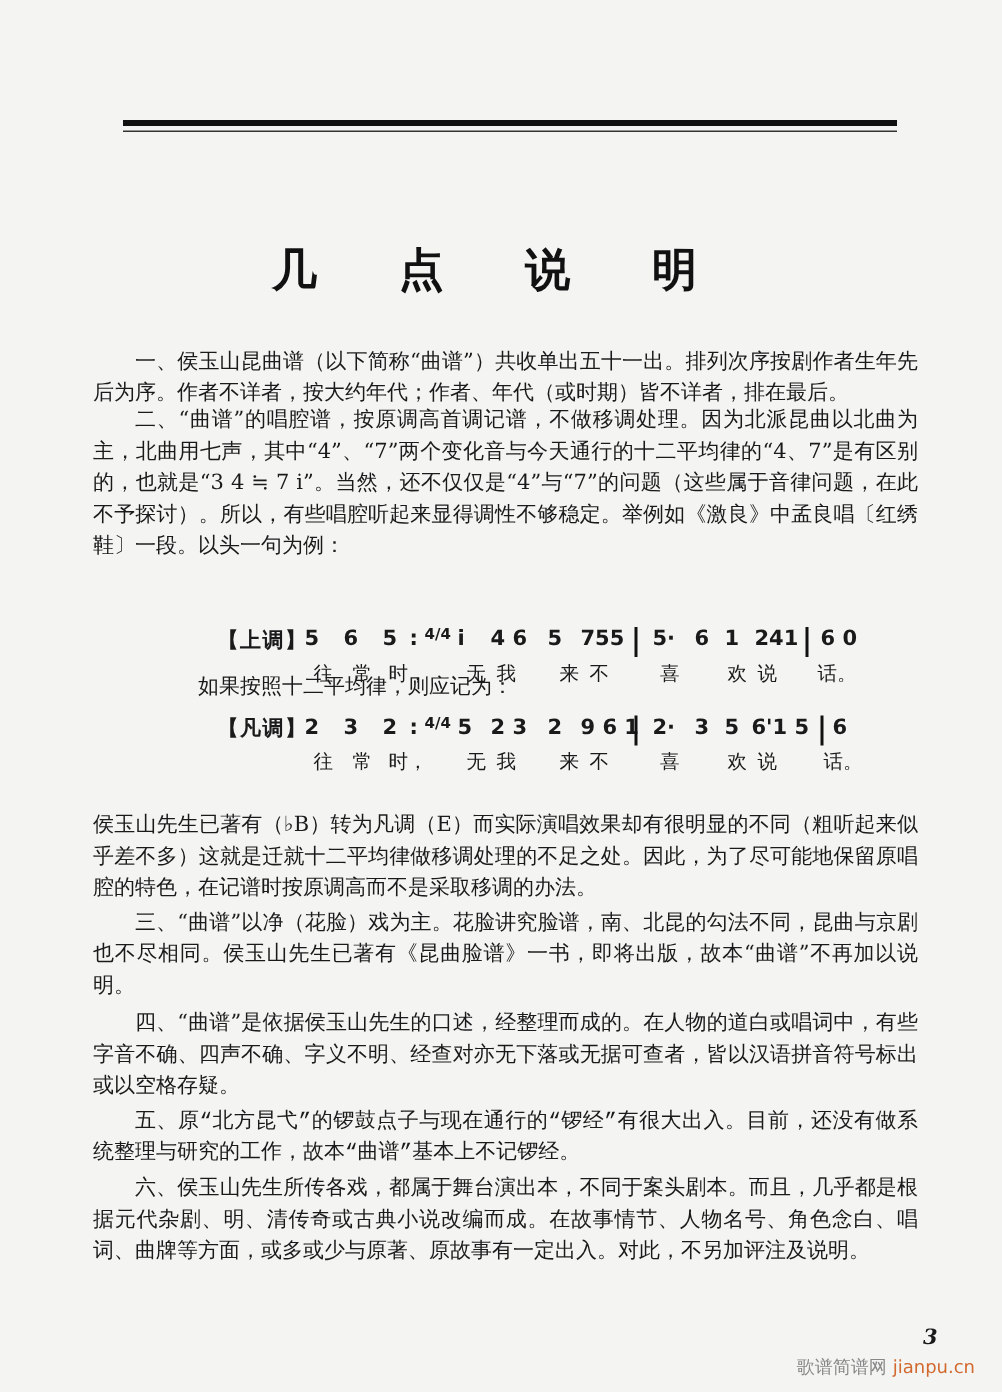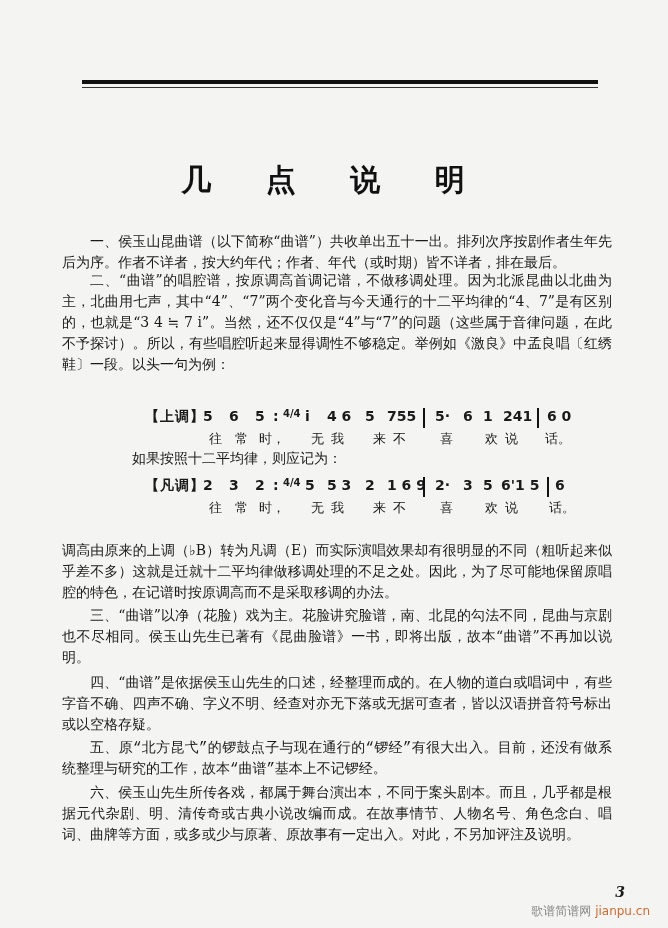--- a/index.html
+++ b/index.html
@@ -54,21 +54,21 @@
 <body>
 
 <div class="rule-top"></div>
 <div class="rule-thin"></div>
 
 <div class="title">几 点 说 明</div>
 
 <div class="para" style="top:231px;">一、侯玉山昆曲谱（以下简称“曲谱”）共收单出五十一出。排列次序按剧作者生年先后为序。作者不详者，按大约年代；作者、年代（或时期）皆不详者，排在最后。</div>
 <div class="para" style="top:270px;">二、“曲谱”的唱腔谱，按原调高首调记谱，不做移调处理。因为北派昆曲以北曲为主，北曲用七声，其中“4”、“7”两个变化音与今天通行的十二平均律的“4、7”是有区别的，也就是“3 4 ≒ 7 i”。当然，还不仅仅是“4”与“7”的问题（这些属于音律问题，在此不予探讨）。所以，有些唱腔听起来显得调性不够稳定。举例如《激良》中孟良唱〔红绣鞋〕一段。以头一句为例：</div>
 
-<div class="score" style="top:406px;text-align:center;">
+<div class="score" style="top:416px;text-align:center;">
   <div class="score-row">
     <span class="key" style="left:0">【上调】</span>
     <span style="left:58px">5</span>
     <span style="left:84px">6</span>
     <span style="left:110px">5</span>
     <span style="left:128px">:</span>
     <span style="left:138px;font-size:10px">4/4</span>
     <span style="left:160px">i</span>
     <span style="left:182px">4 6</span>
     <span style="left:220px">5</span>
@@ -100,23 +100,23 @@
 
 <div class="score" style="top:475px;">
   <div class="score-row">
     <span class="key" style="left:0">【凡调】</span>
     <span style="left:58px">2</span>
     <span style="left:84px">3</span>
     <span style="left:110px">2</span>
     <span style="left:128px">:</span>
     <span style="left:138px;font-size:10px">4/4</span>
     <span style="left:160px">5</span>
-    <span style="left:182px">5 3</span>
+    <span style="left:182px">2 3</span>
     <span style="left:220px">2</span>
-    <span style="left:242px">1 6 9</span>
+    <span style="left:242px">9 6 1</span>
     <div class="barline" style="left:278px"></div>
     <span style="left:290px">2·</span>
     <span style="left:318px">3</span>
     <span style="left:338px">5</span>
     <span style="left:356px">6'1 5</span>
     <div class="barline" style="left:402px"></div>
     <span style="left:410px">6</span>
   </div>
   <div class="lyric-row">
     <span style="left:64px">往</span>
@@ -126,21 +126,21 @@
     <span style="left:186px">我</span>
     <span style="left:228px">来</span>
     <span style="left:248px">不</span>
     <span style="left:295px">喜</span>
     <span style="left:340px">欢</span>
     <span style="left:360px">说</span>
     <span style="left:404px">话。</span>
   </div>
 </div>
 
-<div class="para noindent" style="top:540px;">调高由原来的上调（♭B）转为凡调（E）而实际演唱效果却有很明显的不同（粗听起来似乎差不多）这就是迁就十二平均律做移调处理的不足之处。因此，为了尽可能地保留原唱腔的特色，在记谱时按原调高而不是采取移调的办法。</div>
+<div class="para noindent" style="top:540px;">侯玉山先生已著有（♭B）转为凡调（E）而实际演唱效果却有很明显的不同（粗听起来似乎差不多）这就是迁就十二平均律做移调处理的不足之处。因此，为了尽可能地保留原唱腔的特色，在记谱时按原调高而不是采取移调的办法。</div>
 <div class="para" style="top:605px;">三、“曲谱”以净（花脸）戏为主。花脸讲究脸谱，南、北昆的勾法不同，昆曲与京剧也不尽相同。侯玉山先生已著有《昆曲脸谱》一书，即将出版，故本“曲谱”不再加以说明。</div>
 <div class="para" style="top:672px;">四、“曲谱”是依据侯玉山先生的口述，经整理而成的。在人物的道白或唱词中，有些字音不确、四声不确、字义不明、经查对亦无下落或无据可查者，皆以汉语拼音符号标出或以空格存疑。</div>
 <div class="para" style="top:738px;font-family:Liberation Mono, monospace;">五、原“北方昆弋”的锣鼓点子与现在通行的“锣经”有很大出入。目前，还没有做系统整理与研究的工作，故本“曲谱”基本上不记锣经。</div>
 <div class="para" style="top:782px;">六、侯玉山先生所传各戏，都属于舞台演出本，不同于案头剧本。而且，几乎都是根据元代杂剧、明、清传奇或古典小说改编而成。在故事情节、人物名号、角色念白、唱词、曲牌等方面，或多或少与原著、原故事有一定出入。对此，不另加评注及说明。</div>
 
 <div class="page-number">3</div>
 
 <div class="watermark">
   <span>歌谱简谱网</span><span class="wm-url">jianpu.cn</span>
 </div>

